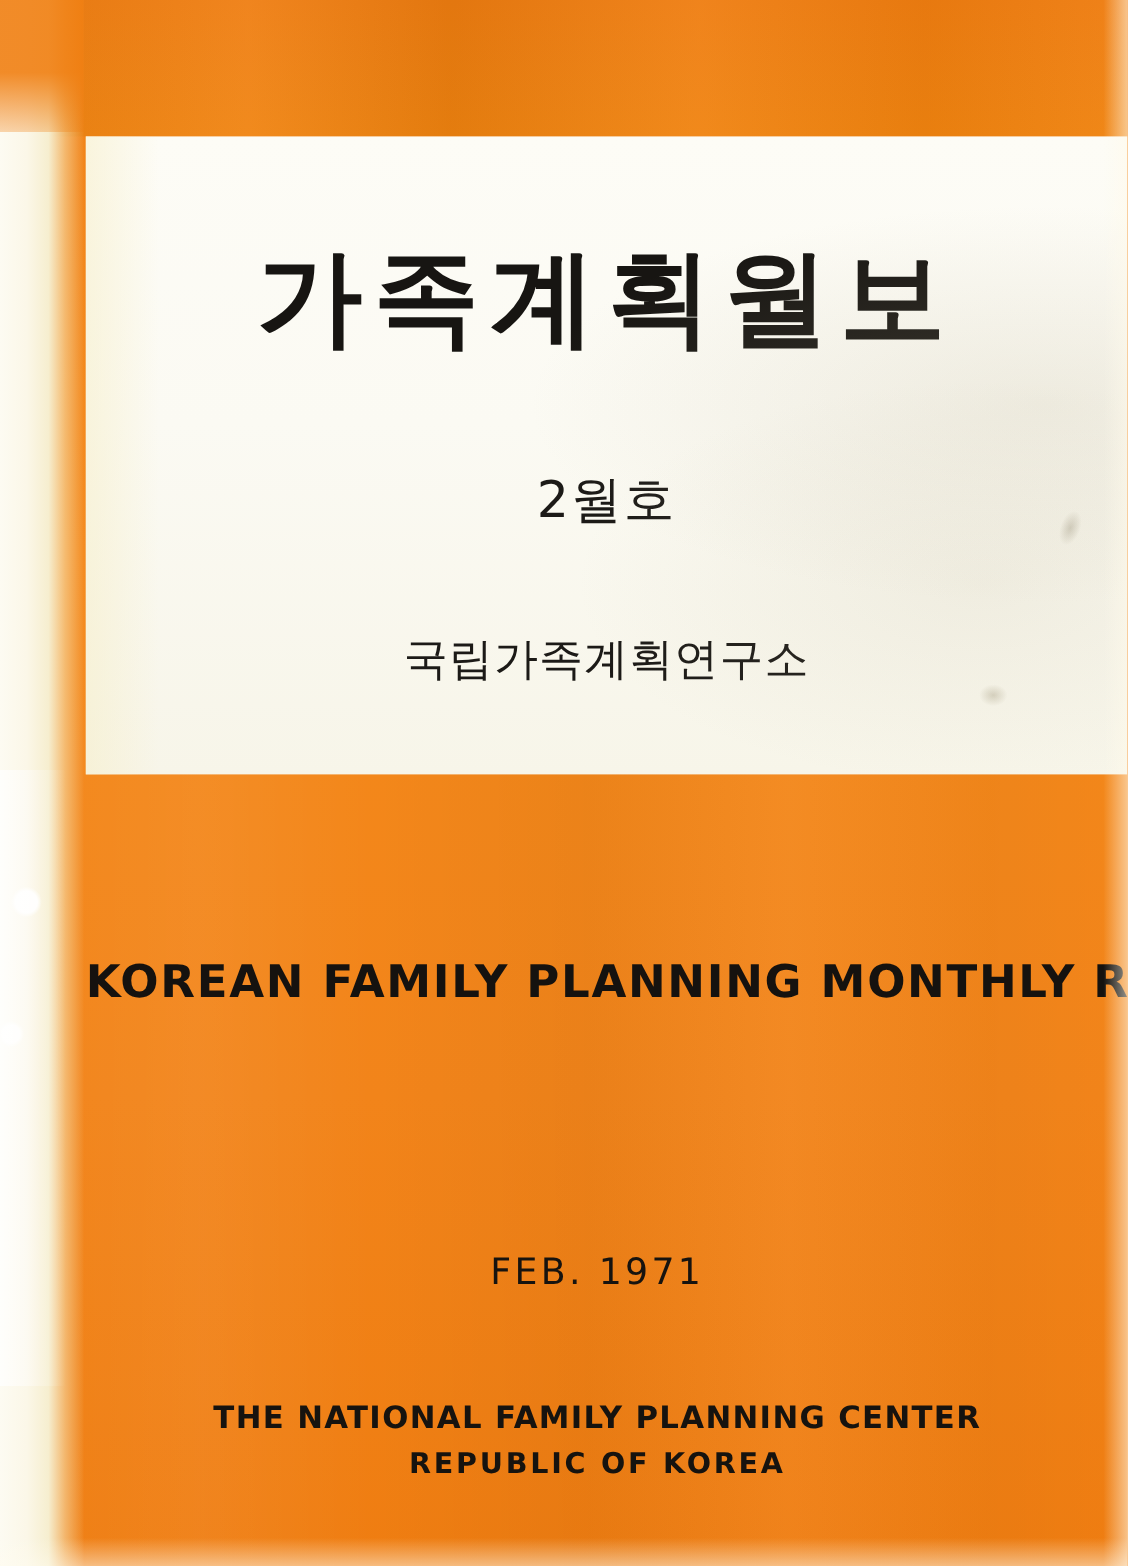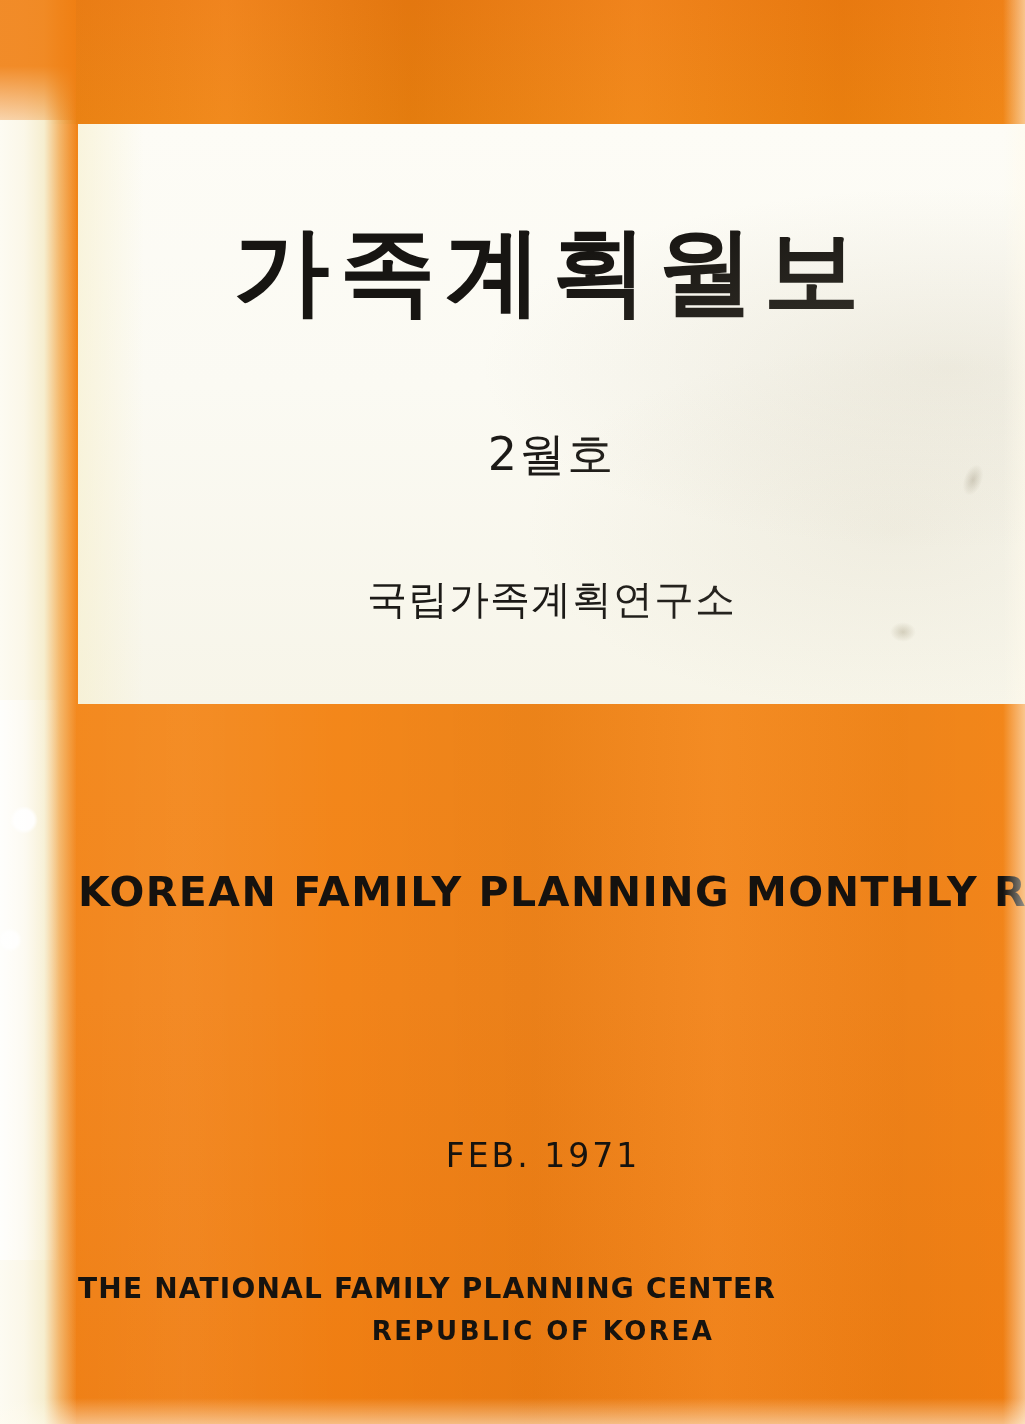--- a/index.html
+++ b/index.html
@@ -187,20 +187,21 @@
     font-size: 33px;
     font-weight: 400;
     letter-spacing: 3px;
     color: #16130f;
   }
   .publisher-1 {
     position: absolute;
     left: 78px;
     top: 1272px;
     width: 930px;
+    text-align: center;
     font-family: "DejaVu Sans", sans-serif;
     font-size: 28px;
     font-weight: 700;
     letter-spacing: 1.2px;
     color: #16130f;
     white-space: nowrap;
   }
   .publisher-2 {
     position: absolute;
     left: 78px;

